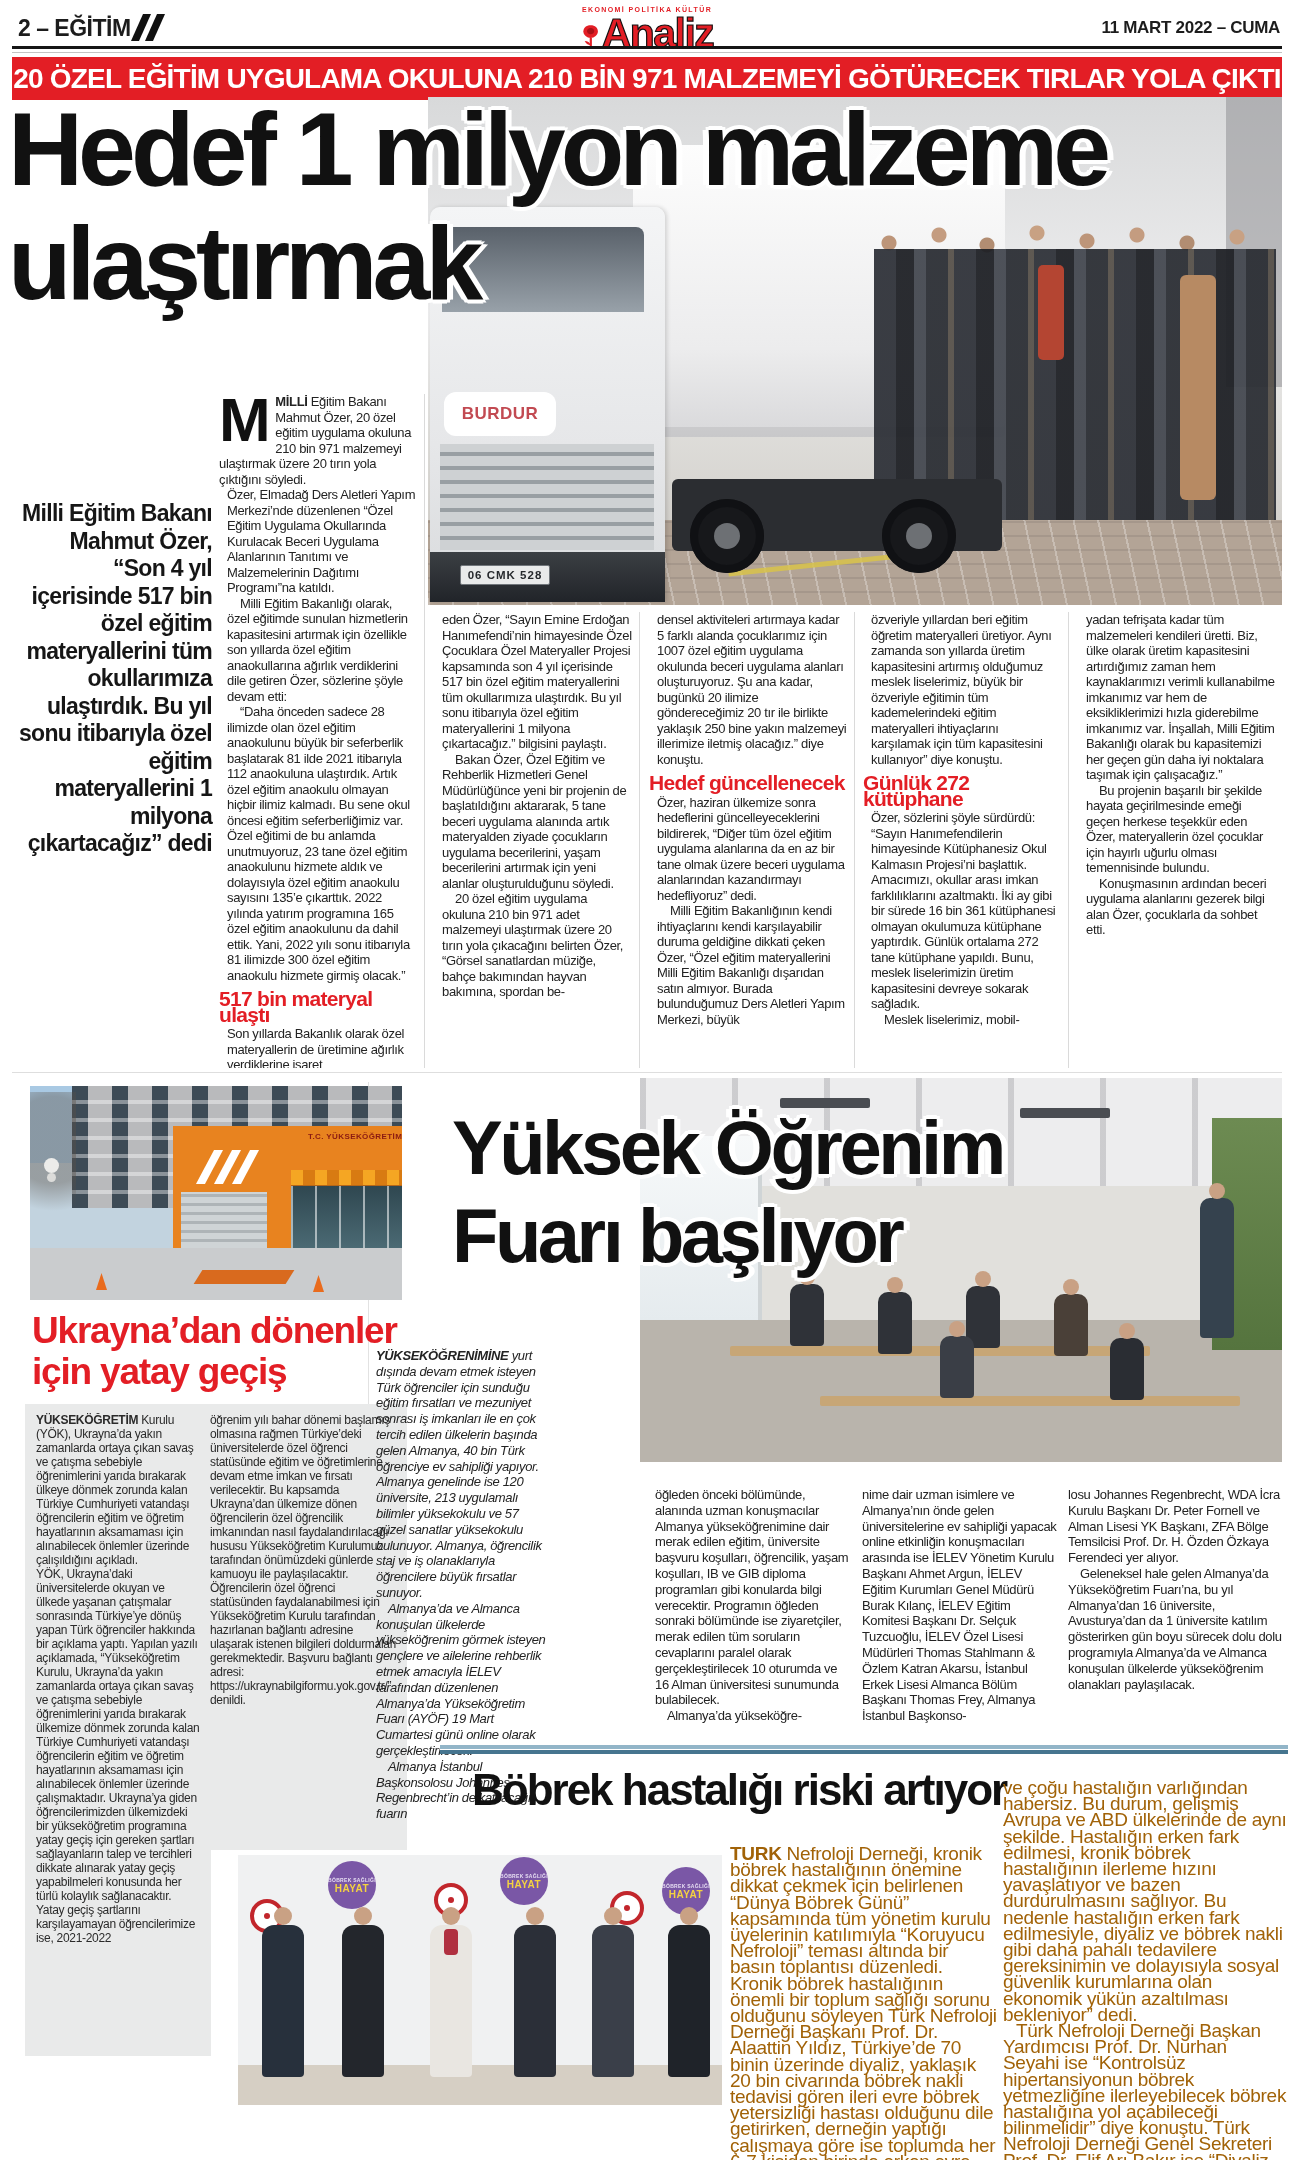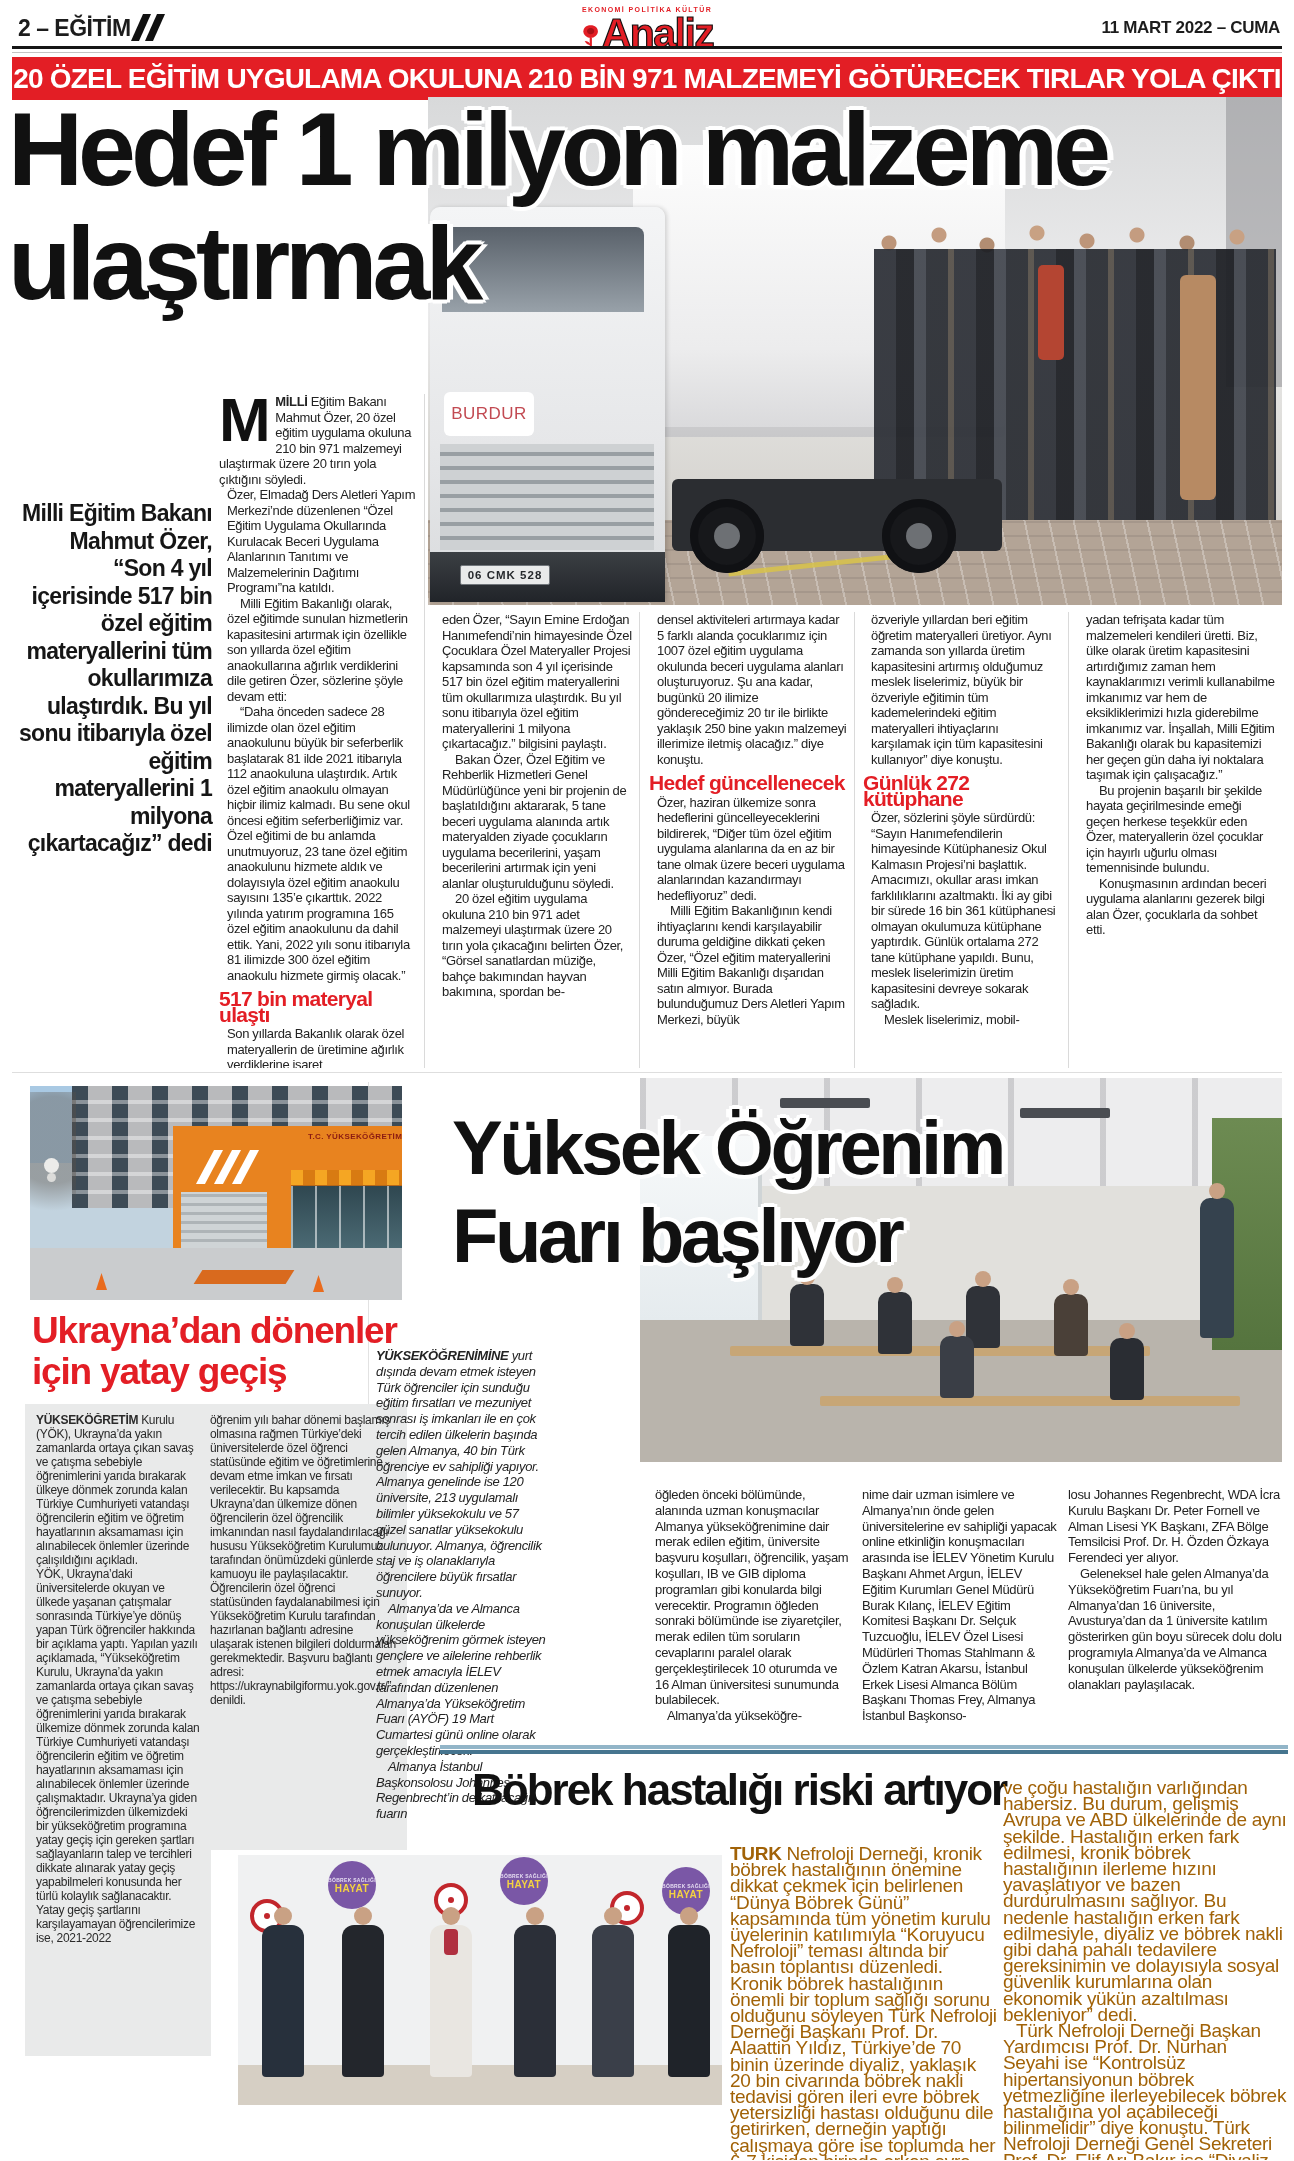--- a/index.html
+++ b/index.html
@@ -50,22 +50,22 @@
 
   
   #photo-truck { position:absolute; left:428px; top:97px; width:854px; height:508px; overflow:hidden;
                  background:linear-gradient(#d8d9da,#ededee 42%,#dfdedb 64%,#cbc7c1); z-index:1; }
   .t-trailer { position:absolute; left:205px; top:48px; width:372px; height:292px; border-radius:4px;
                background:linear-gradient(#fdfdfd,#ececed 70%,#d8d8da); box-shadow:inset 0 -10px 0 rgba(0,0,0,.07); }
   .t-cab { position:absolute; left:2px; top:110px; width:235px; height:395px; border-radius:10px 10px 0 0;
            background:linear-gradient(#f4f5f6,#e6e7e9 60%,#d9dbdd); box-shadow:2px 0 4px rgba(0,0,0,.15); }
   .t-wind { position:absolute; left:12px; top:20px; width:202px; height:85px; border-radius:8px 8px 0 0;
             background:linear-gradient(#59616a,#98a1a9); }
-  .t-burdur { position:absolute; left:14px; top:185px; width:90px; height:44px; background:#fff; border-radius:6px;
-              color:#c24a52; font-weight:normal; font-size:17px; text-align:center; line-height:44px; letter-spacing:.5px; }
+  .t-burdur { position:absolute; left:14px; top:185px; width:112px; height:44px; background:#fff; border-radius:12px;
+              color:#c24a52; font-weight:bold; font-size:17px; text-align:center; line-height:44px; letter-spacing:.5px; }
   .t-grille { position:absolute; left:10px; top:237px; width:214px; height:106px;
               background:repeating-linear-gradient(0deg,#ced1d3 0 10px,#999fa3 10px 14px); }
   .t-bumper { position:absolute; left:0; top:345px; width:235px; height:50px; background:linear-gradient(#3b3f43,#212429); }
   .t-plate { position:absolute; left:30px; top:358px; width:90px; height:20px; background:#e9eaea; border:1px solid #70757a;
              border-radius:2px; color:#26292d; font-weight:bold; font-size:11.5px; text-align:center; line-height:18px; letter-spacing:1px; }
   .t-skirt { position:absolute; left:244px; top:382px; width:330px; height:72px; background:#2b2d31; border-radius:6px; }
   .t-wheel { position:absolute; top:20px; width:74px; height:74px; border-radius:50%; background:#17181b;
              box-shadow:inset 0 0 0 8px #101114; }
   .t-wheel::after { content:""; position:absolute; left:24px; top:24px; width:26px; height:26px; border-radius:50%; background:#6d7074; }
   .t-cobbles { position:absolute; left:0; right:0; bottom:0; height:85px;

